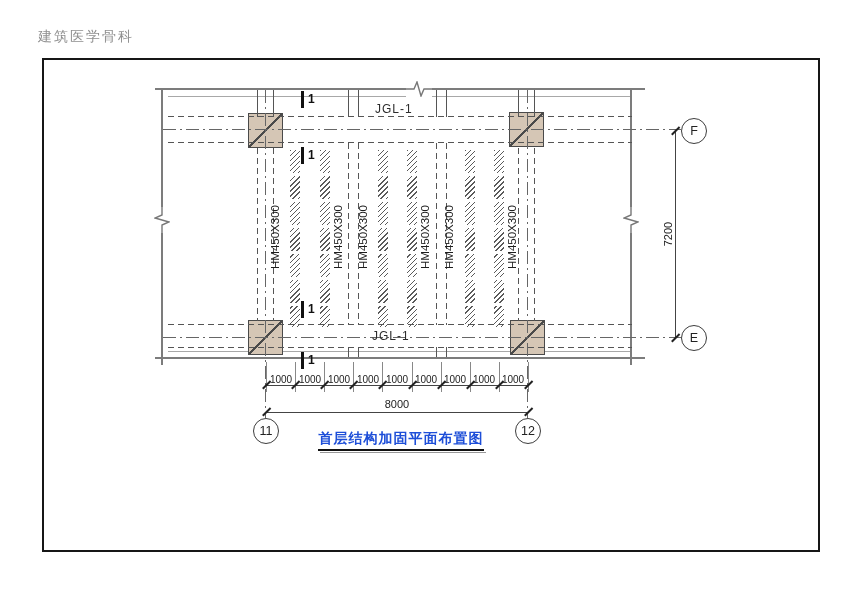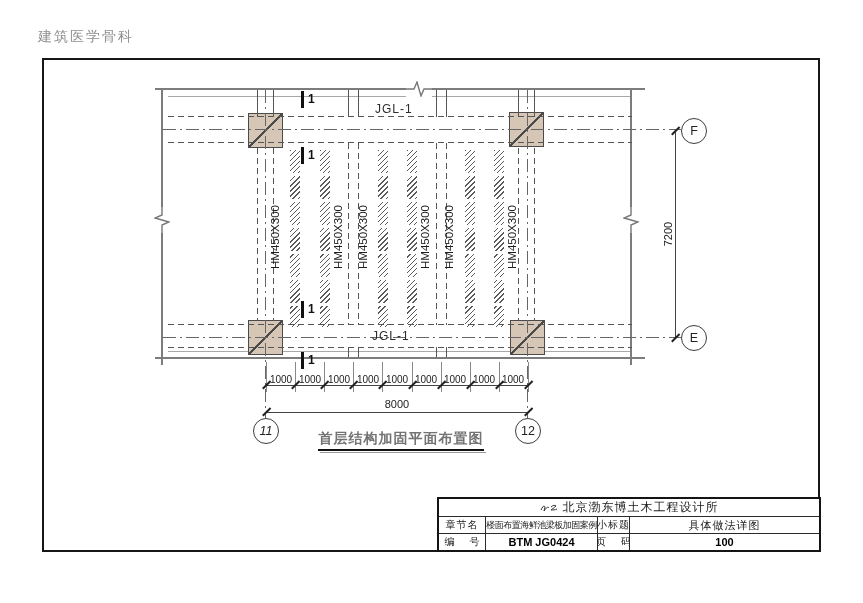--- a/index.html
+++ b/index.html
@@ -57,21 +57,21 @@
     background:#fff; box-sizing:border-box; display:flex; align-items:center; justify-content:center;
     font-size:12.5px; color:#222;
   }
   .dimtext { position:absolute; font-size:10px; color:#222; text-align:center; }
   .dimtext-v { position:absolute; width:60px; height:12px; transform:rotate(-90deg);
     font-size:11px; color:#222; text-align:center; }
   .breakbox { position:absolute; background:#fff; display:flex; align-items:center; justify-content:center; }
 
   .draw-title {
     position:absolute; left:318px; top:430px; width:166px; text-align:center;
-    font-size:14px; font-weight:bold; color:#737373; letter-spacing:1px; white-space:nowrap;
+    font-size:14px; font-weight:bold; color:#1d4ed8; letter-spacing:1px; white-space:nowrap;
   }
   .title-ul1 { position:absolute; left:318px; top:449px; width:166px; height:2px; background:#111; }
   .title-ul2 { position:absolute; left:320px; top:452px; width:166px; height:1px; background:#999; }
 
   
   .tblock {
     position:absolute; left:437px; top:497px; width:384px; height:55px;
     border:2px solid #141414; box-sizing:border-box; background:#fff;
     display:flex; flex-direction:column;
   }
@@ -155,45 +155,27 @@
   <div class="tick" style="left:670px; top:130px;"></div>
   <div class="tick" style="left:670px; top:337px;"></div>
   <div class="dimtext-v" style="left:638px; top:228px;">7200</div>
 
   <div class="dimline" style="left:266px; top:385px; width:262px; height:1px;"></div>
   <div class="dimline" style="left:266px; top:412px; width:262px; height:1px;"></div>
   <div class="tick" style="left:261px; top:411px;"></div>
   <div class="tick" style="left:523px; top:411px;"></div>
   <div class="dimtext" style="left:367px; top:398px; width:60px; font-size:11px;">8000</div>
 
-  <div class="bubble" style="left:253px; top:418px;font-style:italic;">11</div>
+  <div class="bubble" style="left:253px; top:418px;">11</div>
   <div class="bubble" style="left:515px; top:418px;text-align:center;">12</div>
 
   <div class="draw-title">首层结构加固平面布置图</div>
   <div class="title-ul1"></div>
   <div class="title-ul2"></div>
 
-  <div class="tblock">
-    <div class="tb-row1">
-      <svg width="18" height="11" viewBox="0 0 18 11">
-        <path d="M1 8 C3 4 4 3 5 5 L4 9 C6 6 8 4 9 6 M11 5 C13 3 15 3 16 4 C14 6 12 7 11 8 C13 8 15 8 17 7" fill="none" stroke="#333" stroke-width="1"></path>
-      </svg>
-      <span class="tb-company">北京渤东博土木工程设计所</span>
-    </div>
-    <div class="tb-grid">
-      <div class="tb-cell tb-label">章节名</div>
-      <div class="tb-cell tb-chapter">楼面布置海鲜池梁板加固案例</div>
-      <div class="tb-cell tb-label">小标题</div>
-      <div class="tb-cell tb-sub last">具体做法详图</div>
-      <div class="tb-cell tb-label tb-spread bot">编 号</div>
-      <div class="tb-cell tb-code bot">BTM JG0424</div>
-      <div class="tb-cell tb-label tb-spread bot">页 码</div>
-      <div class="tb-cell tb-page bot last">100</div>
-    </div>
-  </div>
 
 <div class="vsolid1" style="left: 257px; top: 90px; height: 27px;"></div>
     <div class="vdash" style="left: 257px; top: 148px; height: 173px;"></div>
     <div class="vsolid1" style="left: 273px; top: 90px; height: 27px;"></div>
     <div class="vdash" style="left: 273px; top: 148px; height: 173px;"></div>
     <div class="vsolid1" style="left: 518px; top: 90px; height: 27px;"></div>
     <div class="vdash" style="left: 518px; top: 148px; height: 173px;"></div>
     <div class="vsolid1" style="left: 534px; top: 90px; height: 27px;"></div>
     <div class="vdash" style="left: 534px; top: 148px; height: 173px;"></div>
     <div class="vsolid1" style="left: 348px; top: 90px; height: 27px;"></div>

